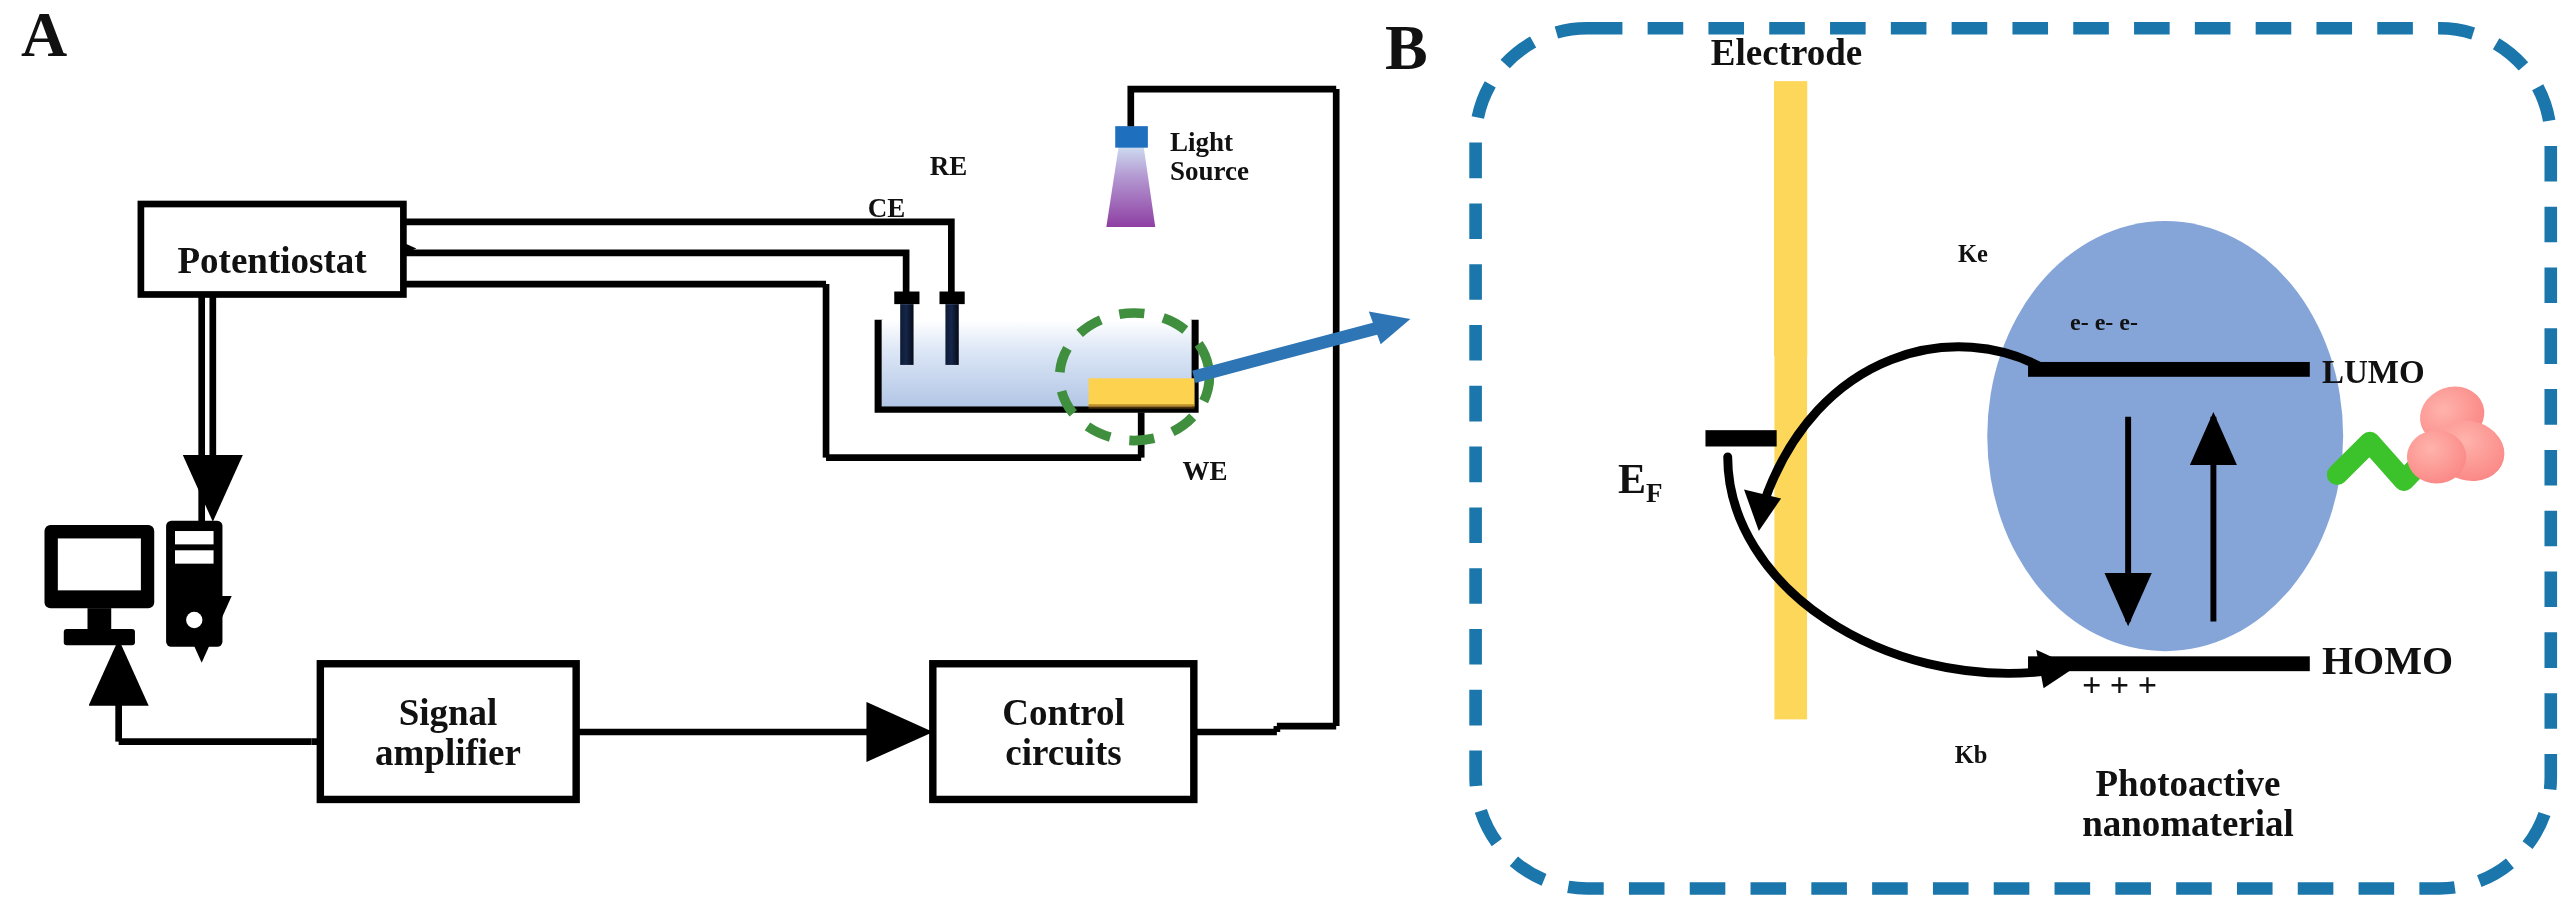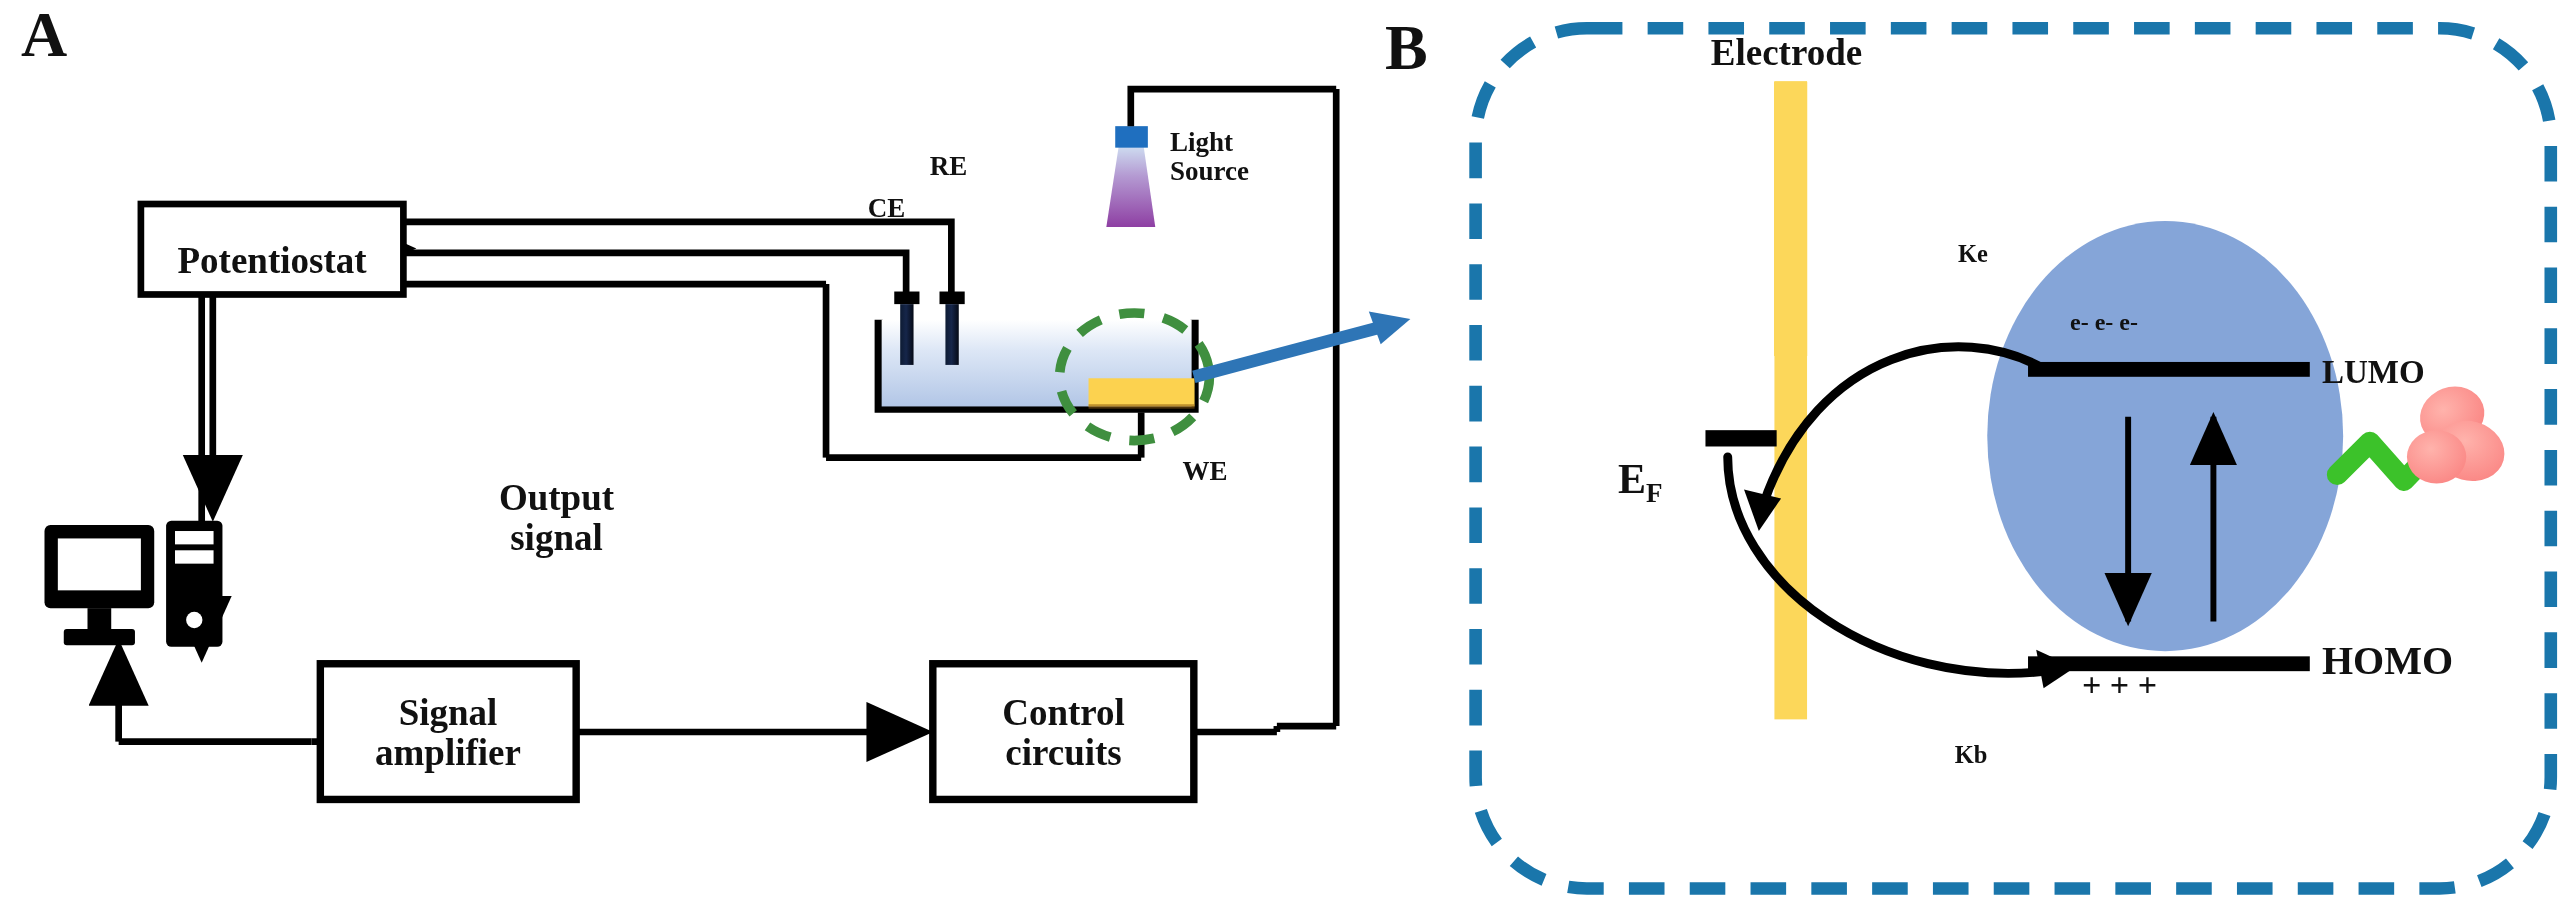--- a/index.html
+++ b/index.html
@@ -167,22 +167,20 @@
 
 <div class="lbl smalllbl" style="left:882px;top:152px;width:133px;">RE</div>
 
 <div class="lbl smalllbl" style="left:820px;top:194px;width:133px;text-align:center;">CE</div>
 
 <div class="lbl smalllbl" style="left:1157px;top:421px;width:96px;margin-top:36px;">WE</div>
 
 <div class="lbl smalllbl" style="left:1170px;top:128px;width:171px;text-align:left;">Light
 Source</div>
 
-<div class="lbl boxlbl" style="left:449px;top:478px;width:215px;">Output
-signal</div>
 
 <div class="lbl boxlbl" style="left:320px;top:693px;width:256px;">Signal
 amplifier</div>
 
 <div class="lbl boxlbl" style="left:933px;top:693px;width:261px;">Control
 circuits</div>
 
 <div class="lbl panel-letter" style="left:1385px;top:13.3px;">B</div>
 
 <div class="lbl boxlbl" style="left:1631px;top:33px;width:311px;">Electrode</div>
@@ -196,15 +194,17 @@
 <div class="lbl tinylbl" style="left:1919px;top:742px;width:104px;">Kb</div>
 
 <div class="lbl nowrap" style="left:2070px;top:310px;font-size:24px;font-weight:bold;">e- e- e-</div>
 
 <div class="lbl nowrap" style="left:2082px;top:667px;font-size:34px;font-weight:bold;">+ + +</div>
 
 <div class="lbl" style="left:2322px;top:343px;font-size:33px;margin-top:12px;">LUMO</div>
 
 <div class="lbl" style="left:2322px;top:639px;font-size:40px;">HOMO</div>
 
+<div class="lbl" style="left:1995px;top:764px;width:386px;font-size:37px;">Photoactive
+nanomaterial</div>
 
 </div>
 
 
 </body></html>

